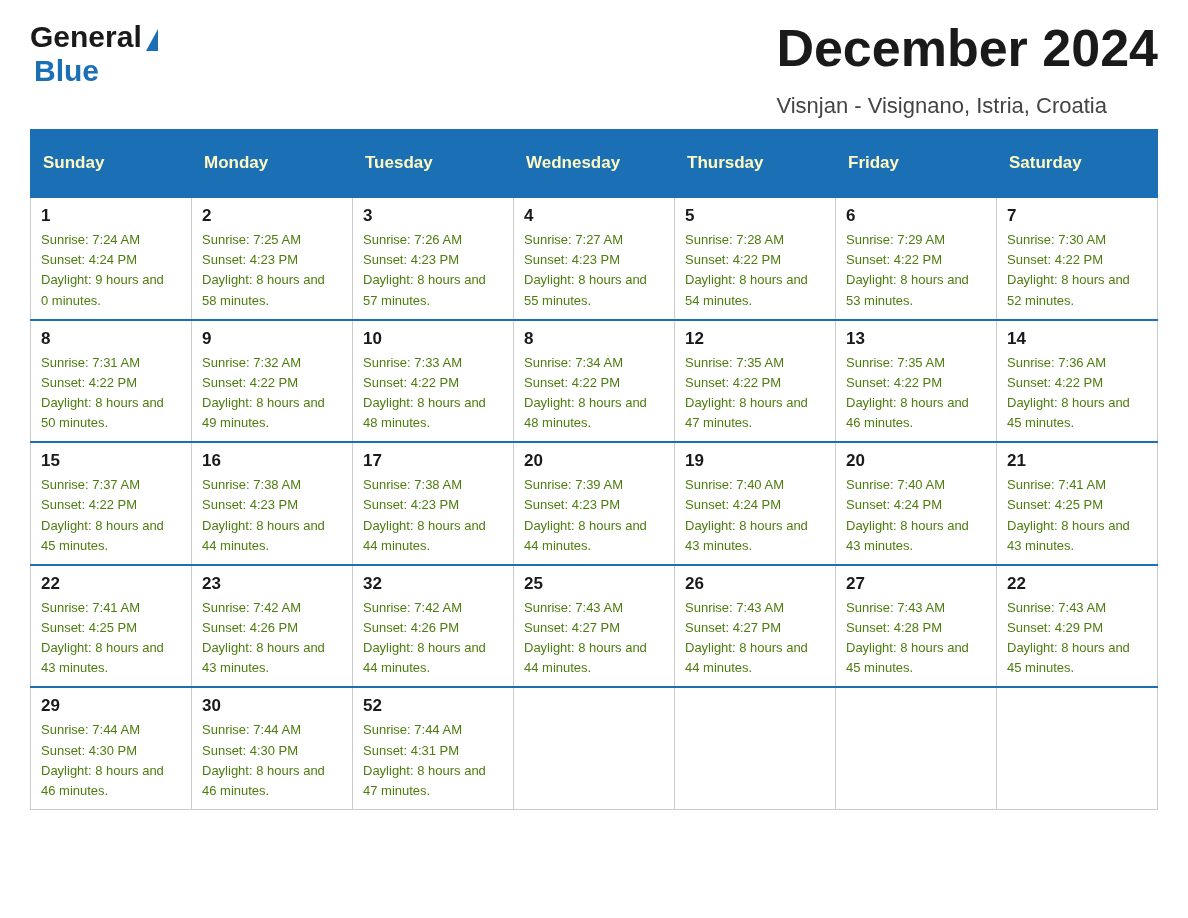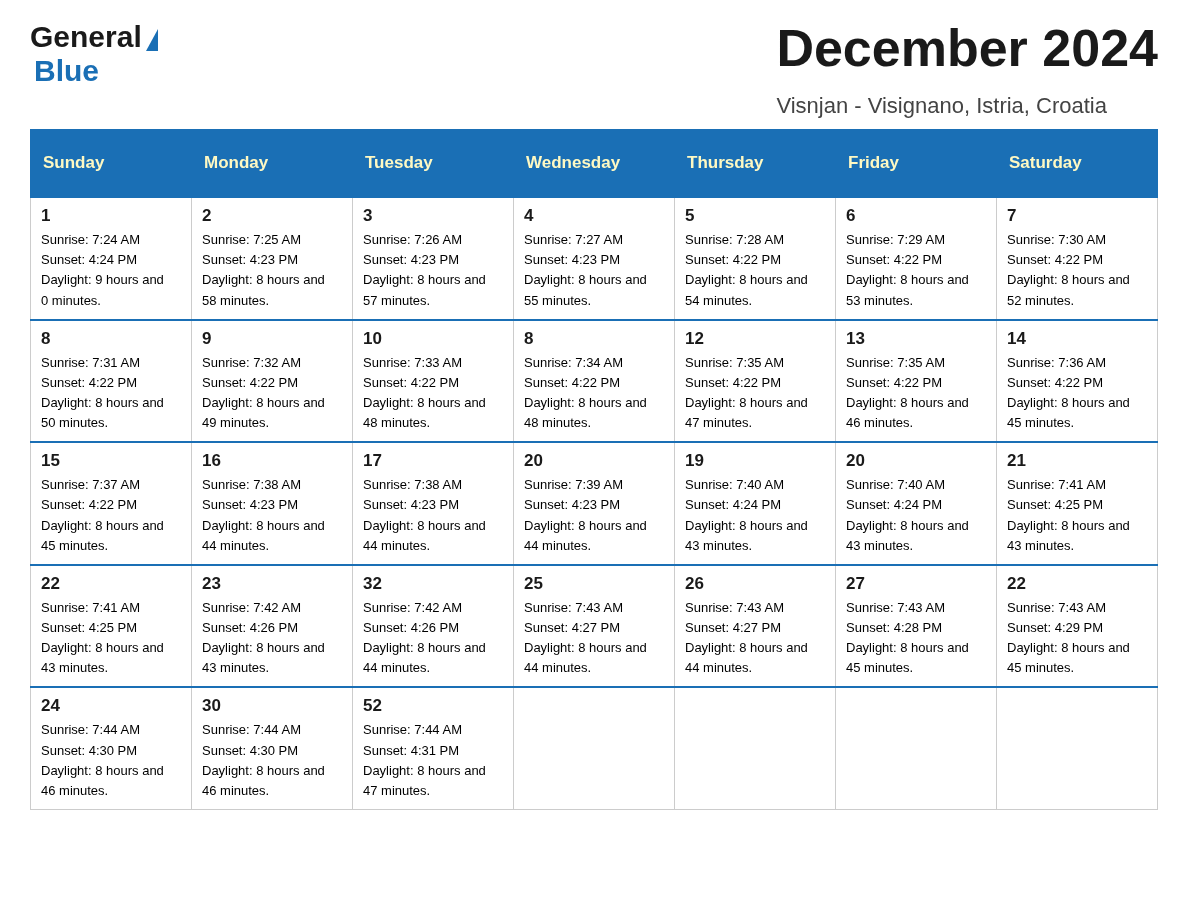--- a/index.html
+++ b/index.html
@@ -56,21 +56,21 @@
       border-top: 2px solid #1a6fb5;
     }
     .day-number {
       font-size: 17px;
       font-weight: bold;
       color: #1a1a1a;
       margin-bottom: 4px;
     }
     .day-info {
       font-size: 13px;
-      color: #000000;
+      color: #4d7c0f;
       line-height: 1.55;
     }
     .empty-cell {
       background: #fff;
     }
     .logo-wrapper {
       display: flex;
       flex-direction: column;
     }
     .logo-line1 {
@@ -355,21 +355,21 @@
         <div class="day-number">22</div>
         <div class="day-info">
           Sunrise: 7:43 AM<br>
           Sunset: 4:29 PM<br>
           Daylight: 8 hours and<br>45 minutes.
         </div>
       </td>
       </tr>
       <tr>
         <td>
-        <div class="day-number">24</div>
+        <div class="day-number">29</div>
         <div class="day-info">
           Sunrise: 7:44 AM<br>
           Sunset: 4:30 PM<br>
           Daylight: 8 hours and<br>46 minutes.
         </div>
       </td>
         <td>
         <div class="day-number">30</div>
         <div class="day-info">
           Sunrise: 7:44 AM<br>

